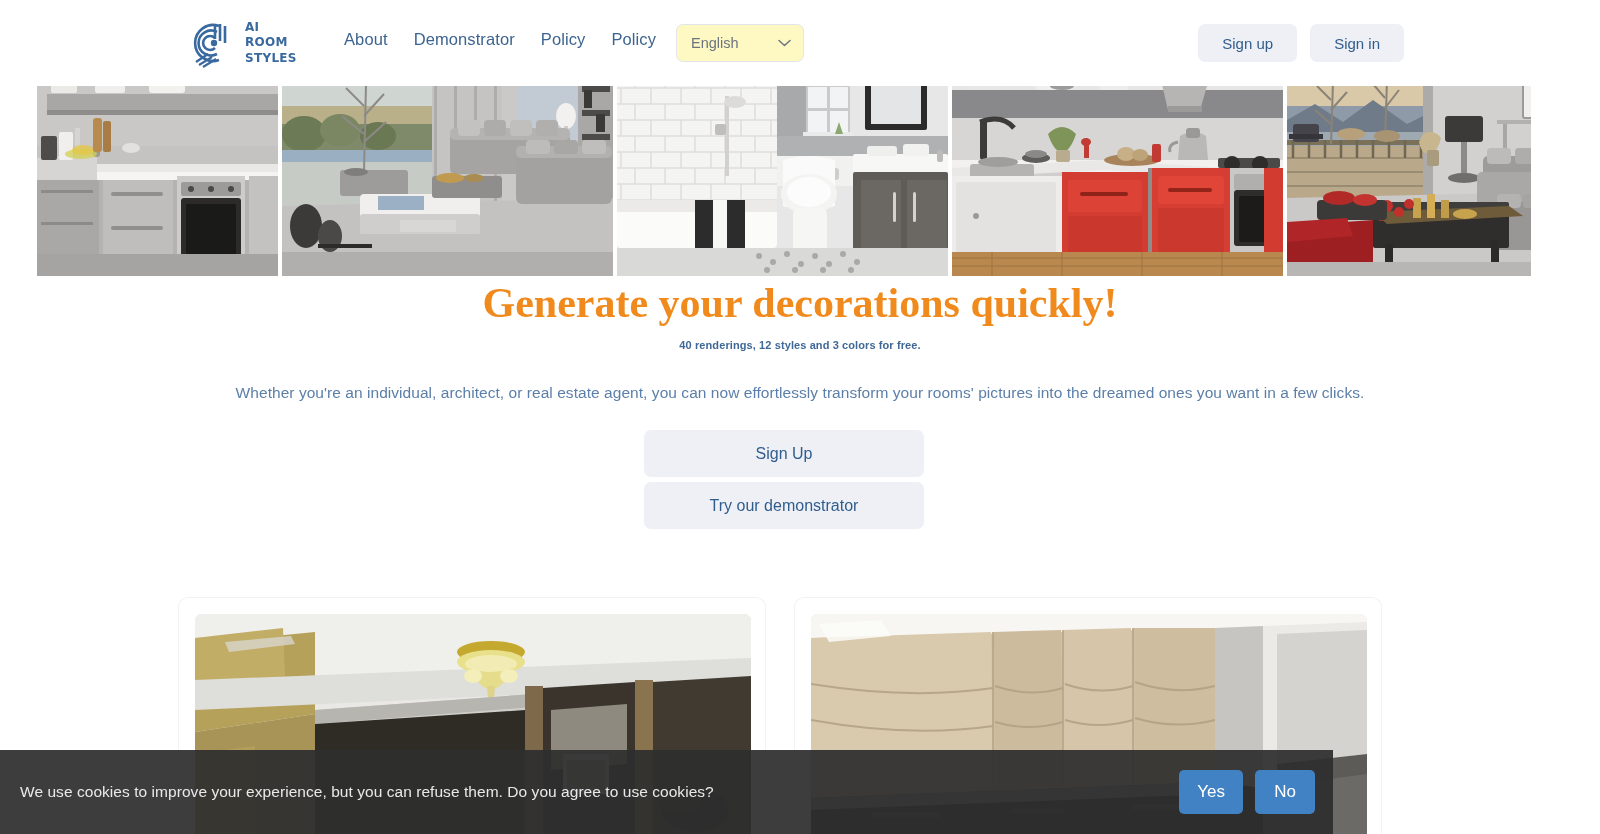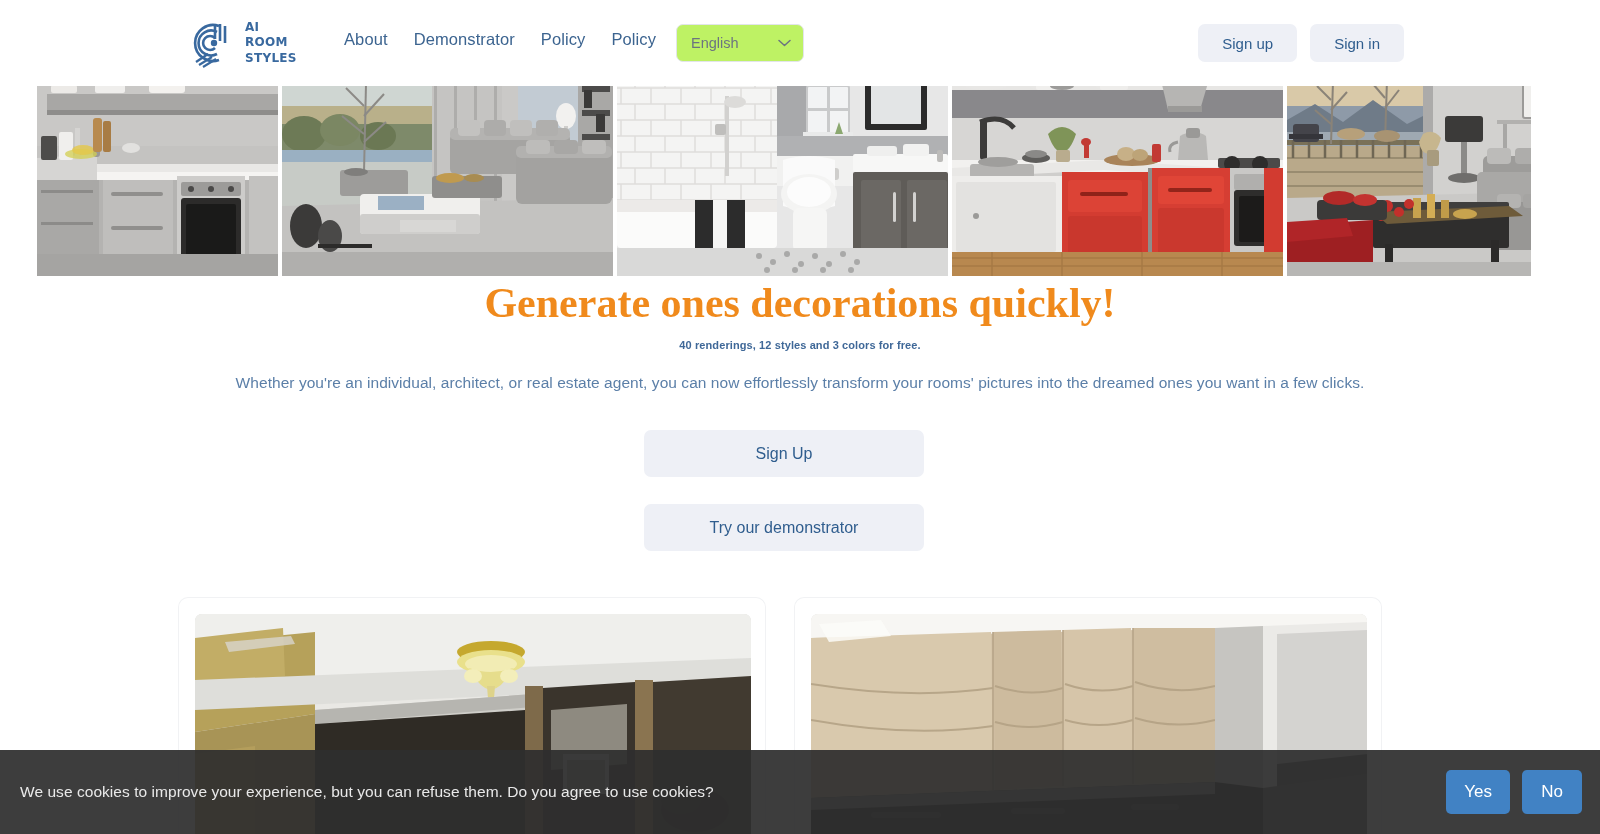--- a/index.html
+++ b/index.html
@@ -71,21 +71,21 @@
   }
 
   .lang-select {
     position: absolute;
     left: 676px;
     top: 24px;
     width: 128px;
     height: 38px;
     border: 1px solid #e2e5ea;
     border-radius: 7px;
-    background: #bef264;
+    background: #fef9c3;
     display: flex;
     align-items: center;
     justify-content: space-between;
     padding: 0 12px 0 14px;
     cursor: pointer;
   }
   .lang-select .lab {
     font-size: 14.5px;
     color: #6c7480;
   }
@@ -153,21 +153,21 @@
     letter-spacing: 0px;
   }
   .hero-sub {
     margin-top: 9px;
     font-size: 11px;
     font-weight: bold;
     color: #3f6898;
     letter-spacing: 0.1px;
   }
   .hero-desc {
-    margin-top: 23px;
+    margin-top: 33px;
     font-size: 15.5px;
     color: #5b7fa8;
     letter-spacing: 0.05px;
   }
 
   .cta-wrap {
     position: absolute;
     top: 430px;
     left: 644px;
     width: 280px;
@@ -179,21 +179,21 @@
     border-radius: 7px;
     background: #eef0f6;
     color: #2f5d8e;
     font-size: 16px;
     font-family: "Liberation Sans", sans-serif;
     cursor: pointer;
     display: flex;
     align-items: center;
     justify-content: center;
   }
-  .cta-btn + .cta-btn { margin-top: 27px; }
+  .cta-btn + .cta-btn { margin-top: 5px; }
 
   
   .cards {
     position: absolute;
     top: 597px;
     left: 178px;
     width: 1205px;
     height: 237px;
     display: flex;
     gap: 28px;
@@ -216,21 +216,21 @@
     border-radius: 7px 7px 0 0;
     overflow: hidden;
     background: #ddd;
   }
   .card-img svg { display: block; width: 100%; height: 100%; }
 
   
   .cookie {
     position: absolute;
     bottom: 0; left: 0;
-    width: 1600px;
+    width: 1333px;
     height: 84px;
     background: rgba(46,46,46,0.93);
     display: flex;
     align-items: center;
     z-index: 60;
   }
   .cookie-text {
     position: absolute;
     left: 20px;
     font-size: 15.5px;
@@ -629,21 +629,21 @@
         <ellipse cx="52" cy="122" rx="16" ry="7" fill="#b22a28"></ellipse>
         <ellipse cx="78" cy="124" rx="12" ry="6" fill="#c33330"></ellipse>
         <path d="M0 150 L86 144 L86 200 L0 200 Z" fill="#9e1f22"></path>
         <path d="M0 146 L60 142 L66 160 L0 166 Z" fill="#b02528"></path>
         <rect x="0" y="186" width="256" height="14" fill="#b7b6b4"></rect>
       </svg>
     </div>
   </div>
 
   <div class="hero">
-    <div class="hero-title">Generate ones decorations quickly!</div>
+    <div class="hero-title">Generate your decorations quickly!</div>
     <div class="hero-sub">40 renderings, 12 styles and 3 colors for free.</div>
     <div class="hero-desc">Whether you're an individual, architect, or real estate agent, you can now effortlessly transform your rooms' pictures into the dreamed ones you want in a few clicks.</div>
   </div>
 
   <div class="cta-wrap">
     <button class="cta-btn">Sign Up</button>
     <button class="cta-btn">Try our demonstrator</button>
   </div>
 
   <div class="cards">

